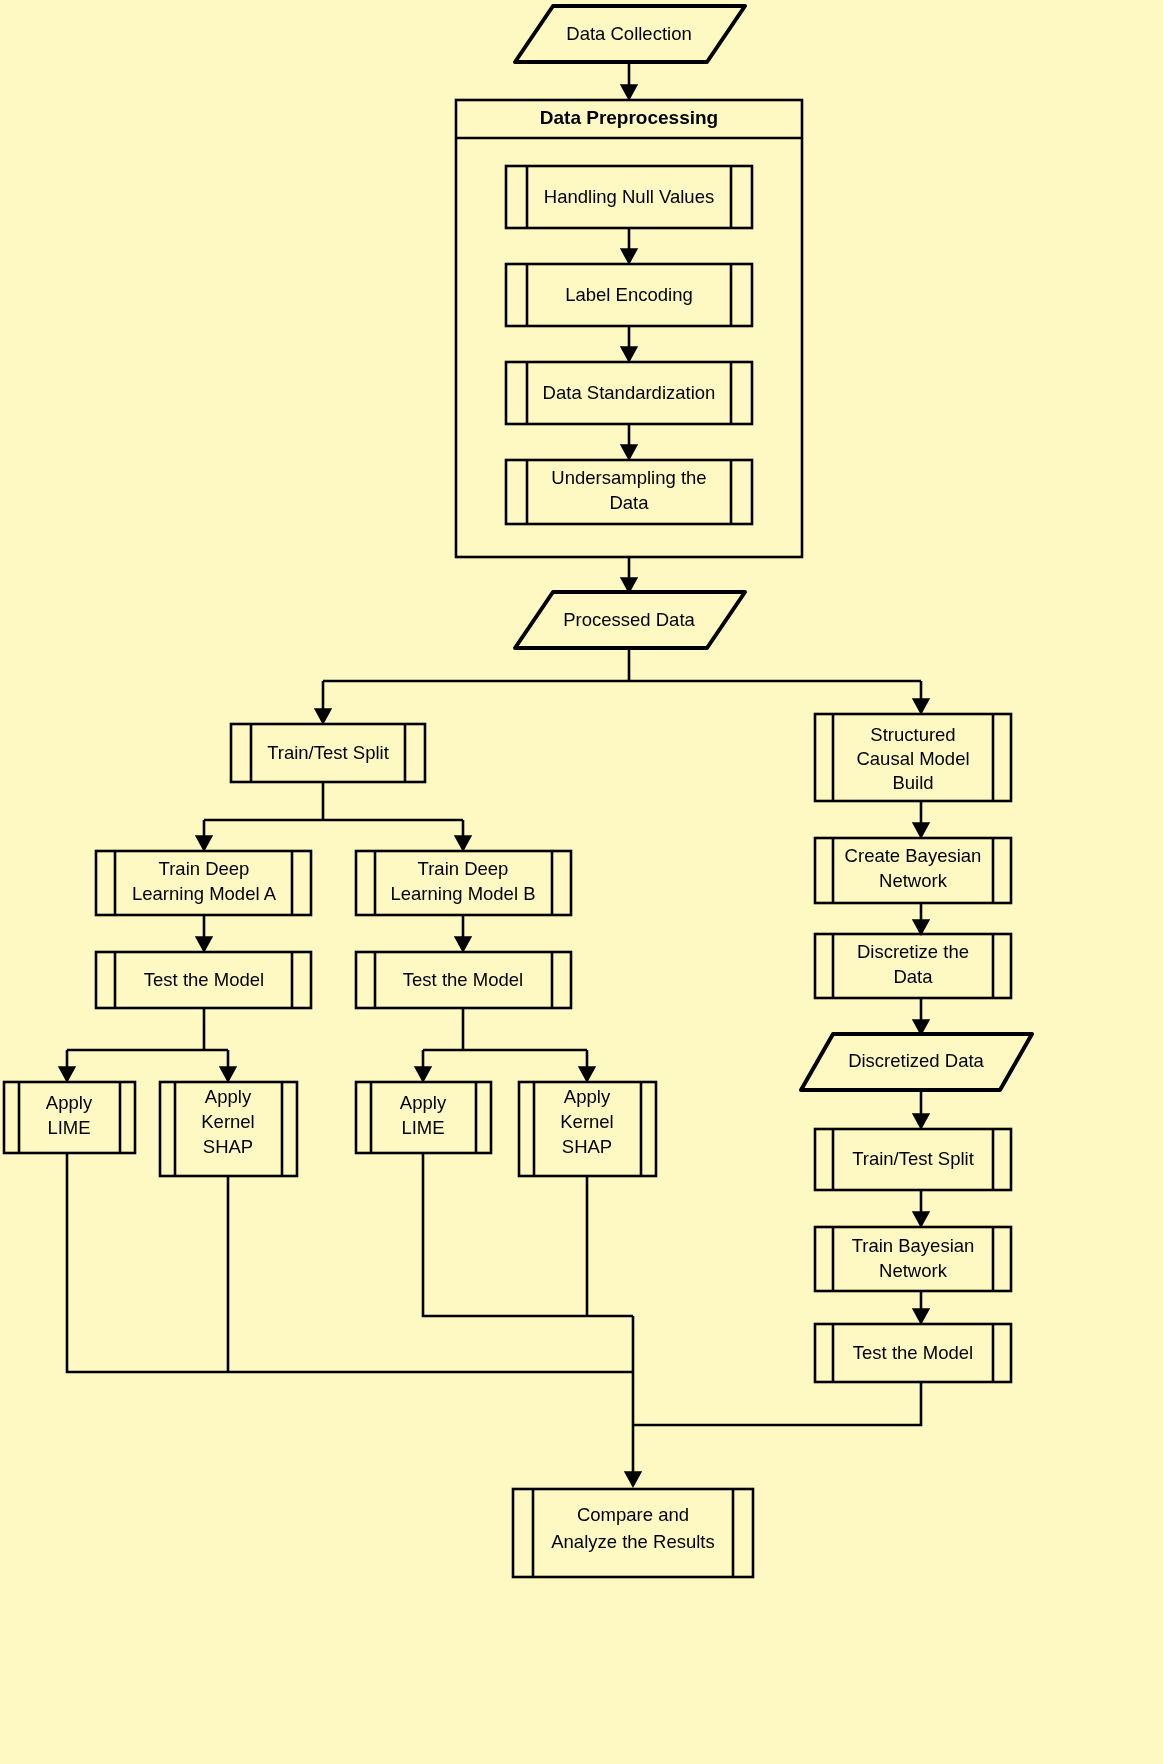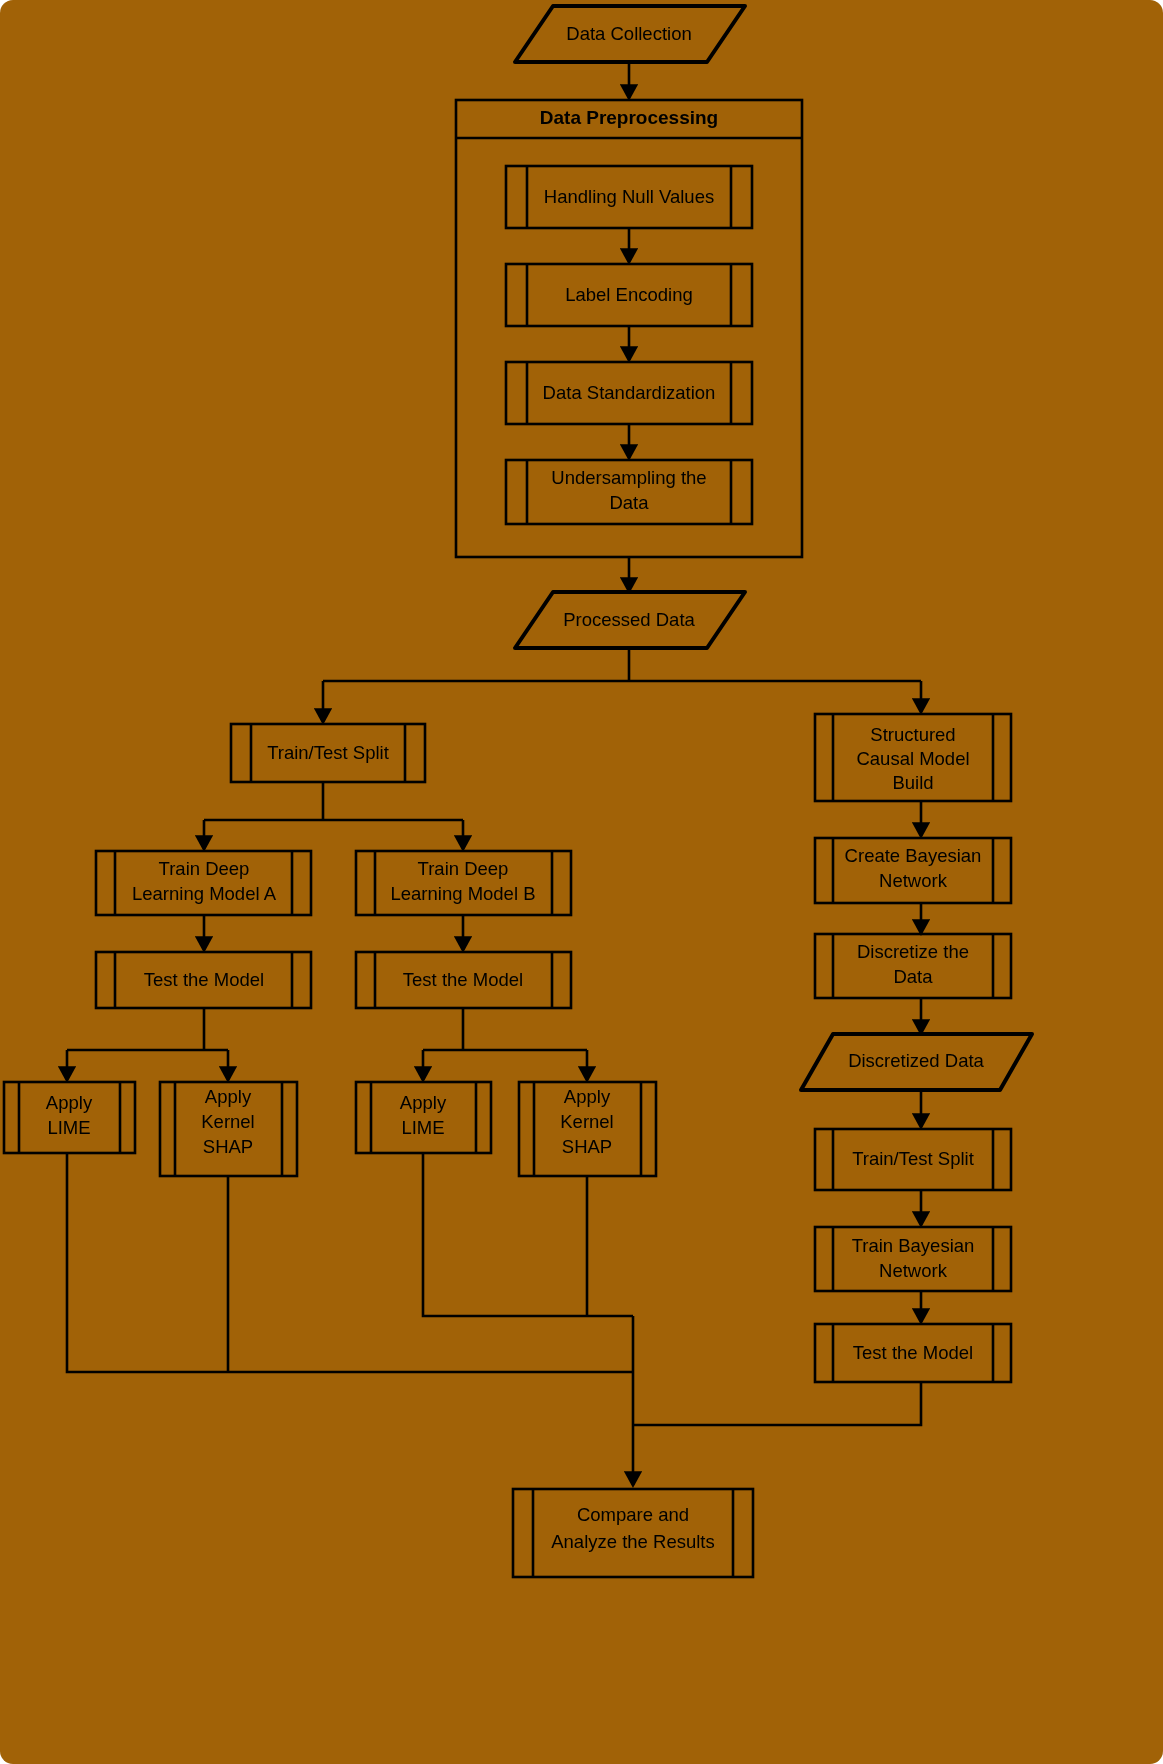--- a/index.html
+++ b/index.html
@@ -4,23 +4,22 @@
 <style>
   html, body {
     margin: 0;
     padding: 0;
     background: #ffffff;
   }
   #canvas {
     position: relative;
     width: 1163px;
     height: 1764px;
-    background: #a16207;
+    background: #fef9c3;
     font-family: "Liberation Sans", sans-serif;
-    border-radius: 13px;
   }
   svg.flow {
     display: block;
     width: 1163px;
     height: 1764px;
   }
   .shape-fill { fill: #ffffff; }
   .stroke-main { stroke: #000000; fill: none; }
   .edge { stroke: #000000; stroke-width: 2.6; fill: none; }
   .nodetext {

